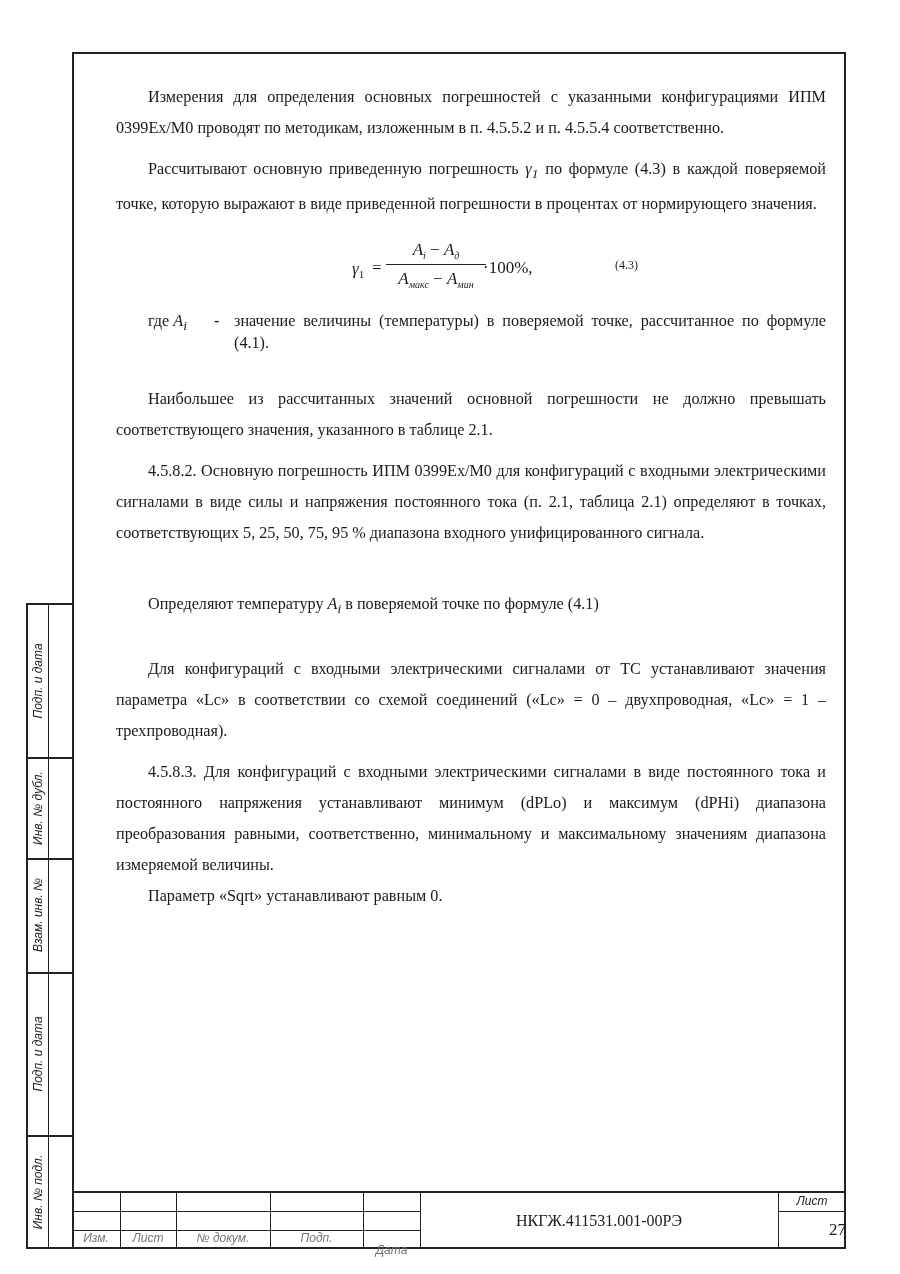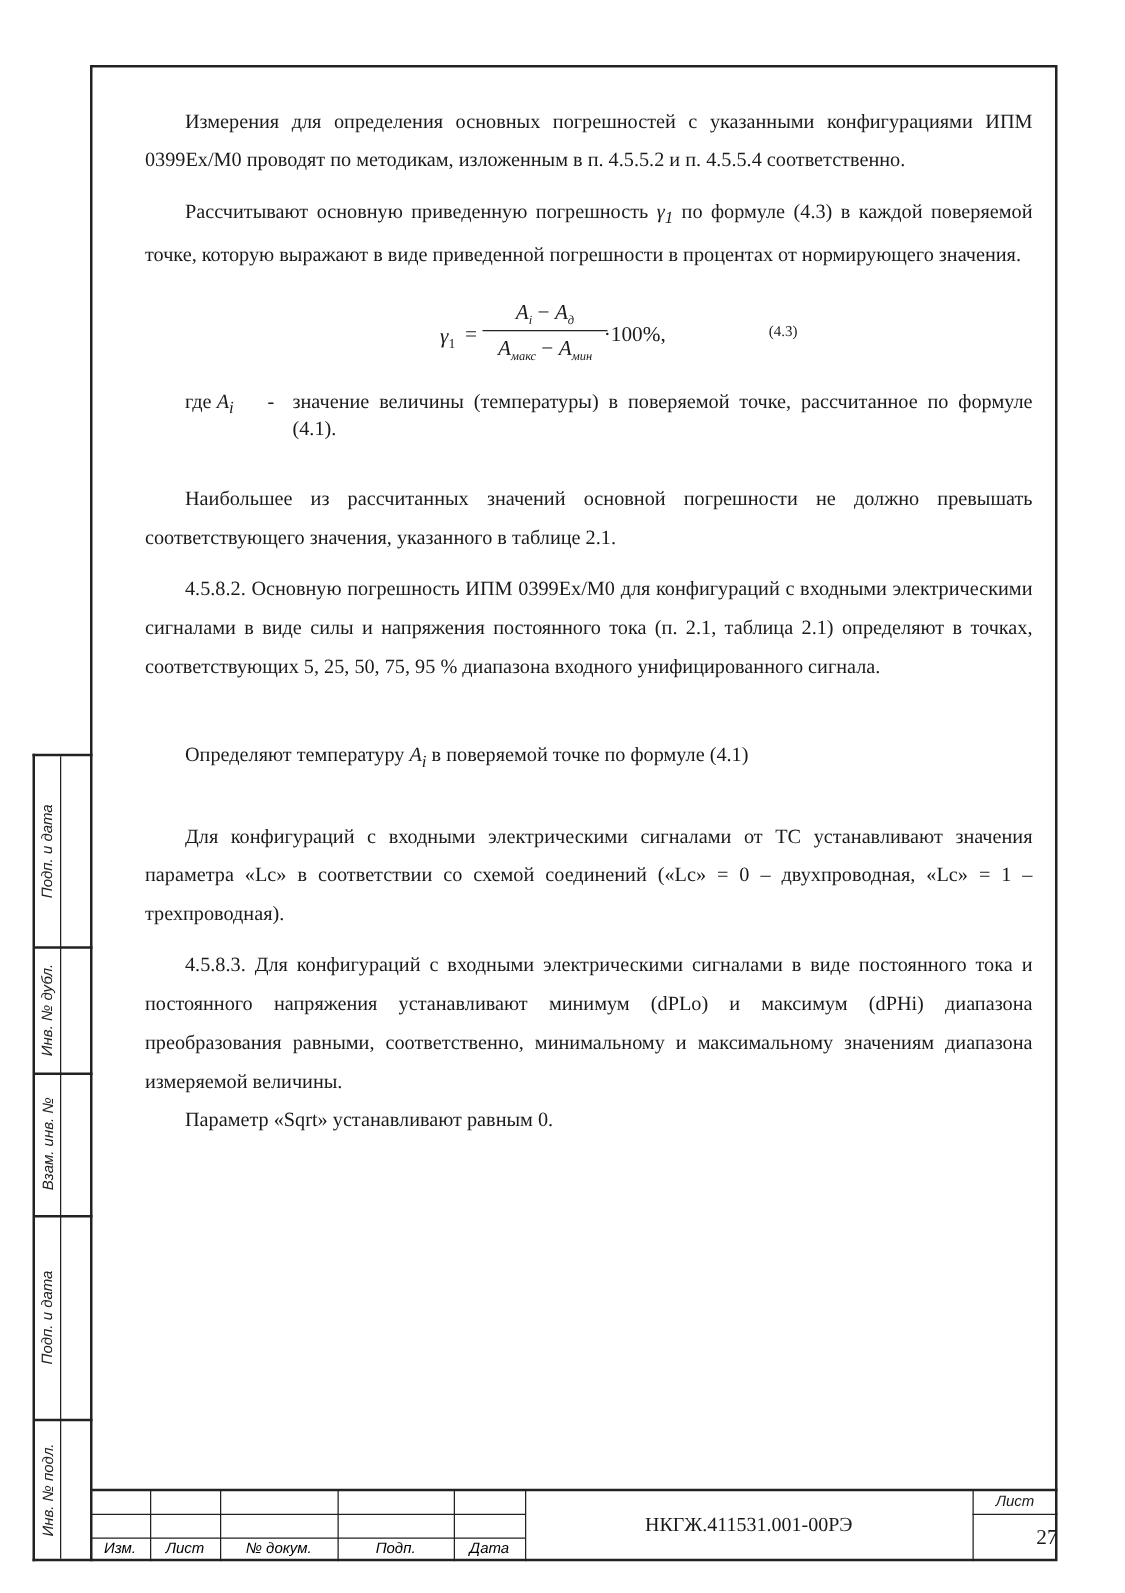--- a/index.html
+++ b/index.html
@@ -29,21 +29,21 @@
   .f-num-label { position:absolute; left:463px; top:24px; font-size:12px;margin-left:36px; }
   .where { position:relative; margin-left:32px; line-height:22px; }
   .where .w-lbl { position:absolute; left:0; top:0; }
   .where .w-dash { position:absolute; left:66px; top:0; }
   .where .w-txt { margin-left:86px; text-align:justify; }
 
   .tb { position:absolute; left:72px; top:1192px; width:774px; height:57px; }
   .tb .hl { position:absolute; border-top:1.5px solid #222; }
   .tb .vl { position:absolute; border-left:1.5px solid #222; }
   .tb-top { position:absolute; left:72px; top:1191px; width:774px; border-top:2px solid #222; }
-  .tb-cell-lbl { position:absolute; font-family:"Liberation Sans", sans-serif; font-style:italic; font-size:12px; color:#000000; text-align:center; }
+  .tb-cell-lbl { position:absolute; font-family:"Liberation Sans", sans-serif; font-style:italic; font-size:12px; color:#737373; text-align:center; }
   .tb-doc { position:absolute; left:348px; width:358px; top:0; height:57px; display:flex; align-items:center; justify-content:center; font-size:16px; }
   .tb-sheet-lbl { position:absolute; left:706px; width:68px; top:0; height:19px; line-height:19px; text-align:center; font-family:"Liberation Sans", sans-serif; font-style:italic; font-size:12px; }
   .tb-sheet-num { position:absolute; left:706px; width:68px; top:19px; height:38px; line-height:38px; text-align:right; font-size:17px; }
 </style>
 </head>
 <body>
 
 <div class="frame"></div>
 
 <div class="sidebar">
@@ -118,18 +118,18 @@
   <div class="vl" style="left:104px;top:0;height:57px"></div>
   <div class="vl" style="left:198px;top:0;height:57px"></div>
   <div class="vl" style="left:291px;top:0;height:57px"></div>
   <div class="vl" style="left:348px;top:0;height:57px"></div>
   <div class="vl" style="left:706px;top:0;height:57px"></div>
 
   <div class="tb-cell-lbl" style="left:0;width:48px;top:39px">Изм.</div>
   <div class="tb-cell-lbl" style="left:48px;width:56px;top:39px">Лист</div>
   <div class="tb-cell-lbl" style="left:104px;width:94px;top:39px">№ докум.</div>
   <div class="tb-cell-lbl" style="left:198px;width:93px;top:39px">Подп.</div>
-  <div class="tb-cell-lbl" style="left:291px;width:57px;top:39px">Дата</div>
+  <div class="tb-cell-lbl" style="left:291px;width:57px;top:51px">Дата</div>
 
   <div class="tb-doc">НКГЖ.411531.001-00РЭ</div>
   <div class="tb-sheet-lbl">Лист</div>
   <div class="tb-sheet-num">27</div>
 </div>
 
 </body></html>

